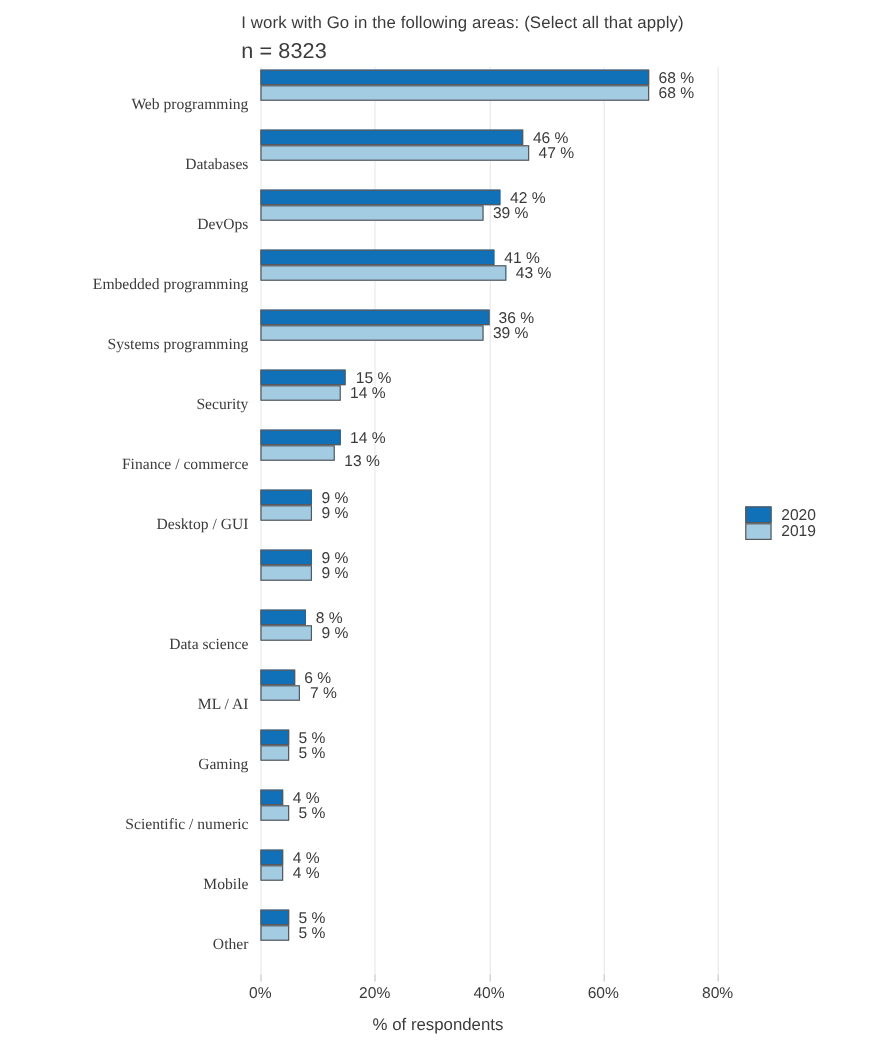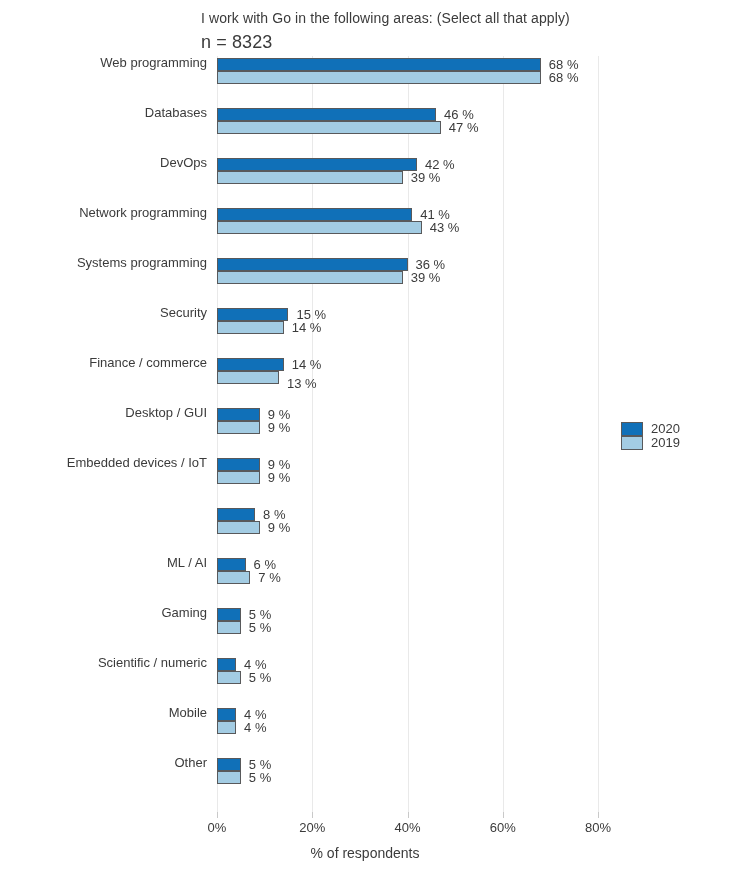--- a/index.html
+++ b/index.html
@@ -81,23 +81,24 @@
     right: 0;
     width: 200px;
     text-align: right;
     font-size: 13px;
     color: #3b3b3b;
     white-space: nowrap;
   }
   #ylabels {
     position: absolute;
     left: 0px;
-    top: 48px;
+    top: 72px;
     width: 207px;
     height: 756px;
+    font-family: Liberation Serif, serif;
   }
 
   
   #xticks {
     position: absolute;
     left: 0;
     top: 812px;
     width: 730px;
     height: 26px;
   }
@@ -164,26 +165,26 @@
 
 <div id="page">
 
   <div id="chart-title">I work with Go in the following areas: (Select all that apply)</div>
   <div id="chart-subtitle">n = 8323</div>
 
   <div id="ylabels">
       <div class="cat-label" style="top: 7px;">Web programming</div>
       <div class="cat-label" style="top: 57px;">Databases</div>
       <div class="cat-label" style="top: 107px;">DevOps</div>
-      <div class="cat-label" style="top: 157px;">Network programming</div>
+      <div class="cat-label" style="top: 157px;">Embedded programming</div>
       <div class="cat-label" style="top: 207px;">Systems programming</div>
       <div class="cat-label" style="top: 257px;">Security</div>
       <div class="cat-label" style="top: 357px;">Desktop / GUI</div>
       <div class="cat-label" style="top: 307px;">Finance / commerce</div>
-      <div class="cat-label" style="top: 407px;">Embedded devices / IoT</div>
+      <div class="cat-label" style="top: 457px;">Data science</div>
       <div class="cat-label" style="top: 557px;">Gaming</div>
       <div class="cat-label" style="top: 507px;">ML / AI</div>
       <div class="cat-label" style="top: 607px;">Scientific / numeric</div>
       <div class="cat-label" style="top: 707px;">Other</div>
       <div class="cat-label" style="top: 657px;">Mobile</div>
     </div>
 
   <div id="plot">
     <div id="gridlines">
         <div class="gridline" style="left: 0px;"></div>

